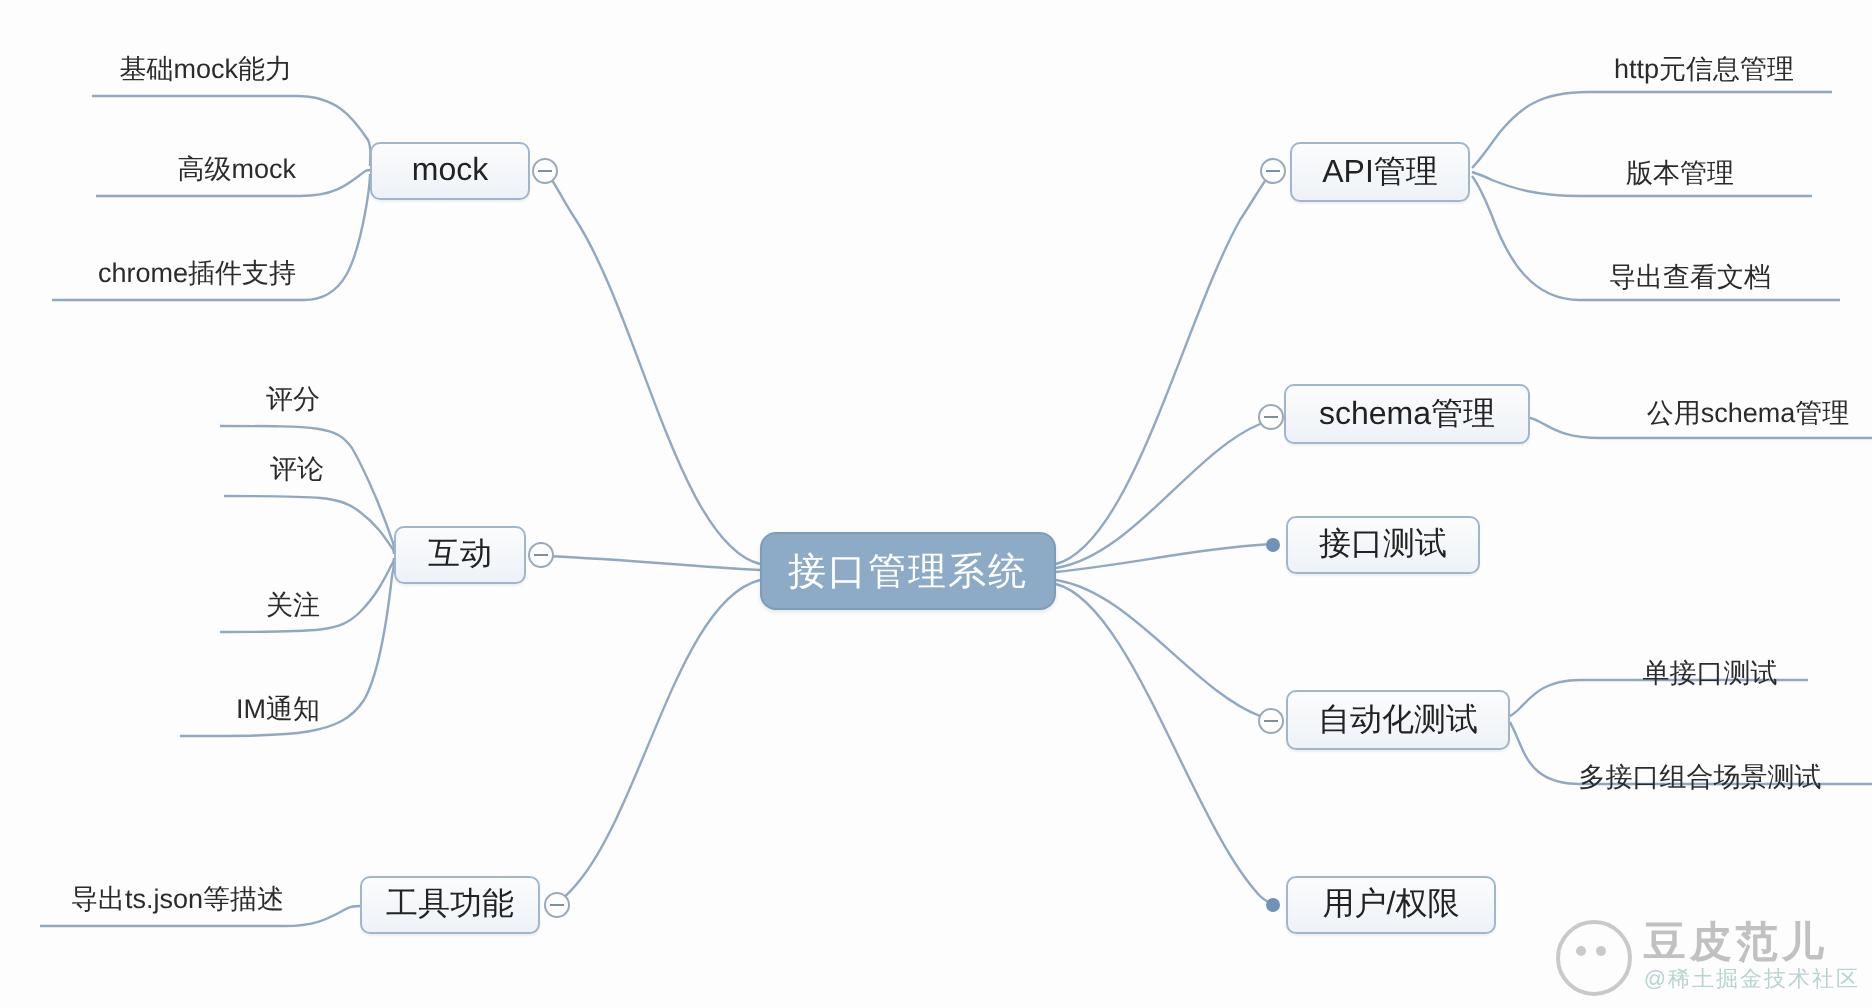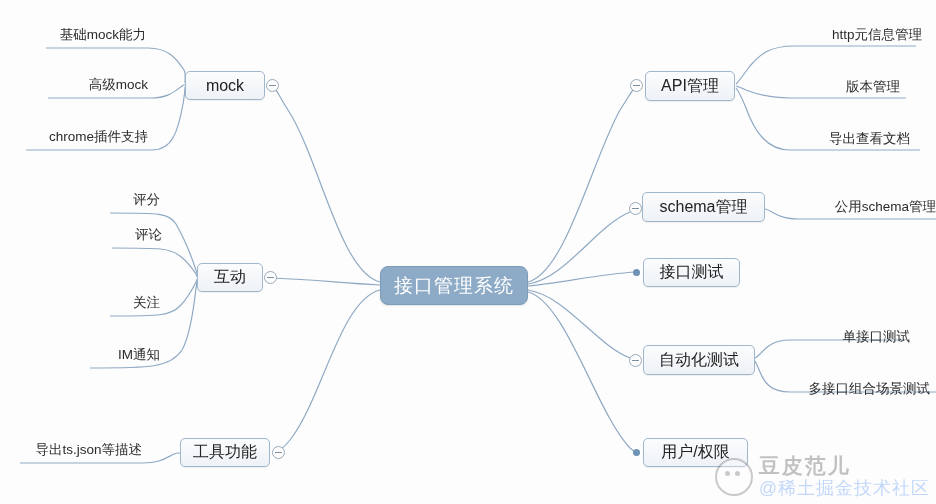--- a/index.html
+++ b/index.html
@@ -49,21 +49,21 @@
     font-size: 16px;
     box-shadow: 0 1px 1px rgba(0,0,0,0.06);
   }
   
   .leaf {
     position: absolute;
     color: #2b2b2b;
     font-size: 13.5px;
     white-space: nowrap;
   }
-  .leaf.right { text-align: right; }
+  .leaf.right { text-align: center; }
   .leaf.left  { text-align: right; }
   
   .toggle {
     position: absolute;
     width: 13px;
     height: 13px;
     border: 1px solid #9aa9b8;
     border-radius: 50%;
     background: #fdfdfd;
     box-sizing: border-box;
@@ -120,22 +120,22 @@
   #watermark .wm-avatar::before { left: 8px; }
   #watermark .wm-avatar::after  { left: 18px; }
   #watermark .wm-text { line-height: 1.05; }
   #watermark .wm-title {
     font-size: 21px;
     font-weight: bold;
     color: #3a3a3a;
     letter-spacing: 2px;
   }
   #watermark .wm-sub {
-    font-size: 18px;
-    color: #3b82f6;
+    font-size: 11px;
+    color: #0f766e;
     letter-spacing: 1px;
     margin-top: 2px;
   }
 </style>
 </head>
 <body>
 
 <div id="canvas">
 
   <svg id="edges" viewBox="0 0 936 504" xmlns="http://www.w3.org/2000/svg">

